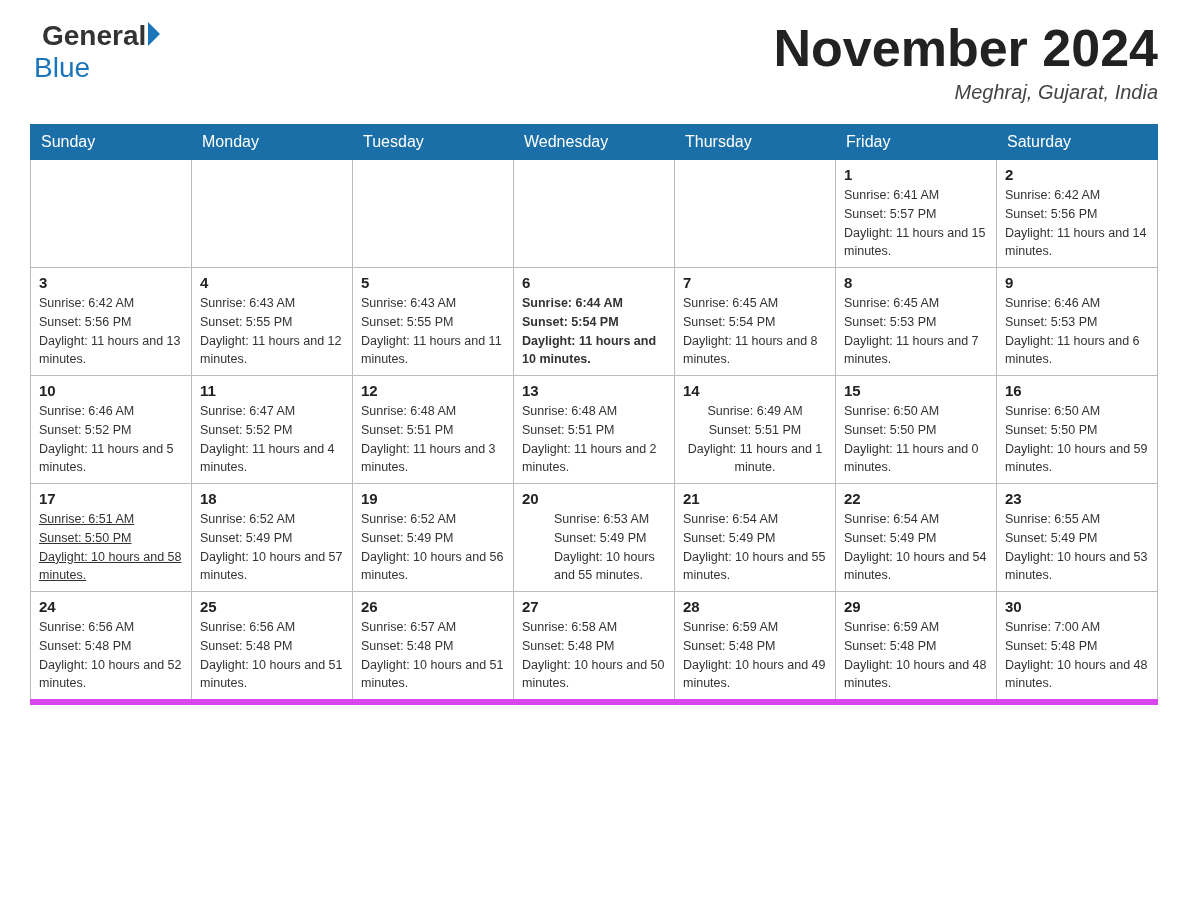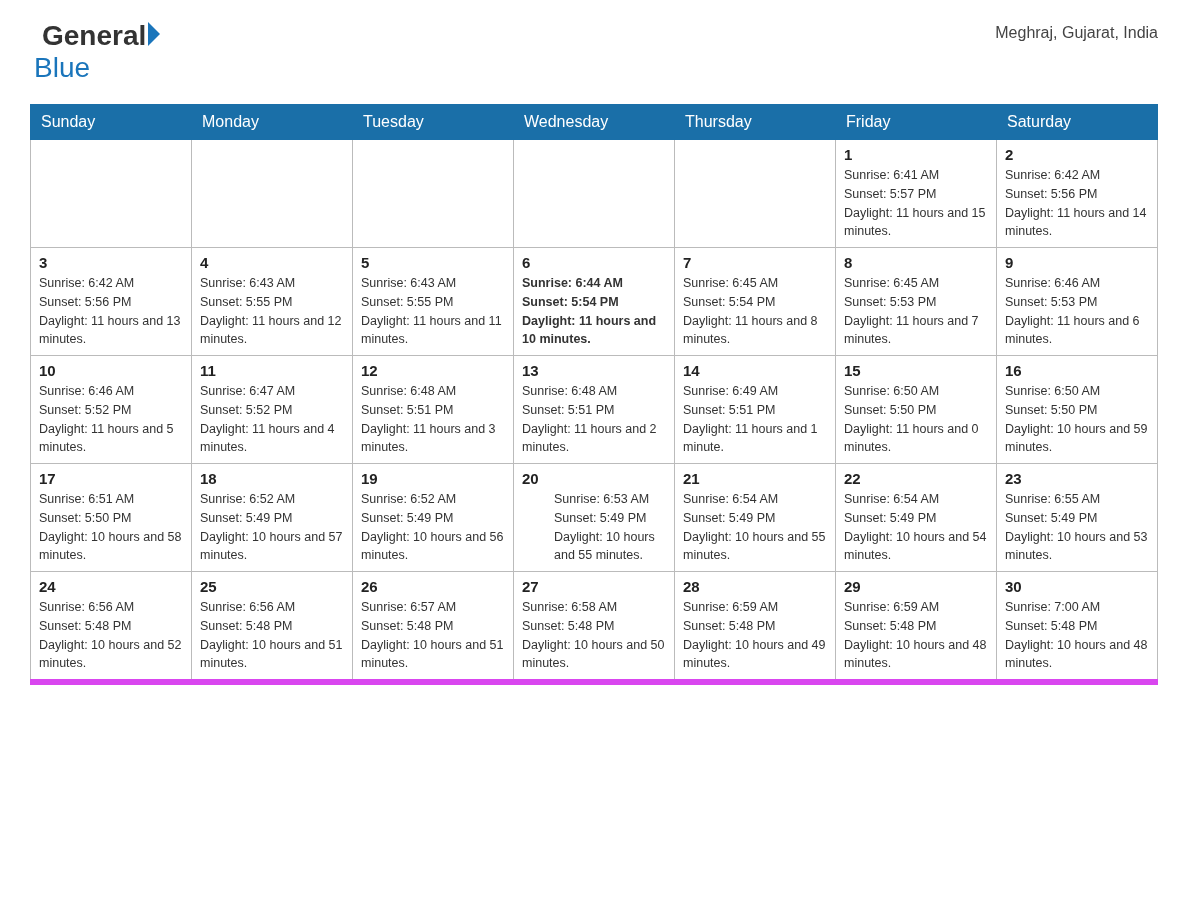--- a/index.html
+++ b/index.html
@@ -42,23 +42,24 @@
     .title-area {
       text-align: right;
     }
     .month-title {
       font-size: 52px;
       font-weight: bold;
       color: #222;
       line-height: 1.1;
     }
     .location-title {
-      font-size: 16px;
+      font-size: 20px;
       color: #444;
       margin-top: 4px;
+      font-style: italic;
     }
     .calendar-table {
       width: 100%;
       border-collapse: collapse;
       border: 1px solid #aaa;
     }
     .calendar-table th {
       background-color: #1a6fa8;
       color: #fff;
       font-size: 16px;
@@ -104,20 +105,21 @@
 
 <div class="header-area">
   <div class="logo-area">
     <div class="logo-text">
       <span class="general">General</span>
       <span class="logo-triangle"></span>
     </div>
     <div style="color:#1a75bb; font-size:28px; font-weight:normal; margin-left:4px;">Blue</div>
   </div>
   <div class="title-area">
+    <div class="month-title">November 2024</div>
     <div class="location-title">Meghraj, Gujarat, India</div>
   </div>
 </div>
 
 <table class="calendar-table">
   <thead>
     <tr>
       <th>Sunday</th>
       <th>Monday</th>
       <th>Tuesday</th>
@@ -211,41 +213,41 @@
 Daylight: 11 hours and 3 minutes.</div>
         </td>
         <td>
           <span class="day-number">13</span>
           <div class="day-info" style="white-space: pre-line;">Sunrise: 6:48 AM
 Sunset: 5:51 PM
 Daylight: 11 hours and 2 minutes.</div>
         </td>
         <td>
           <span class="day-number">14</span>
-          <div class="day-info" style="white-space: pre-line;">Sunrise: 6:49 AM
+          <div class="day-info" style="white-space: pre-line; text-align: center;">Sunrise: 6:49 AM
 Sunset: 5:51 PM
 Daylight: 11 hours and 1 minute.</div>
         </td>
         <td>
           <span class="day-number">15</span>
           <div class="day-info" style="white-space: pre-line;">Sunrise: 6:50 AM
 Sunset: 5:50 PM
 Daylight: 11 hours and 0 minutes.</div>
         </td>
         <td>
           <span class="day-number">16</span>
           <div class="day-info" style="white-space: pre-line;">Sunrise: 6:50 AM
 Sunset: 5:50 PM
 Daylight: 10 hours and 59 minutes.</div>
         </td>
       </tr>
       <tr>
         <td>
           <span class="day-number">17</span>
-          <div class="day-info" style="white-space: pre-line;">Sunrise: 6:51 AM
+          <div class="day-info" style="white-space: pre-line; text-decoration: underline;">Sunrise: 6:51 AM
 Sunset: 5:50 PM
 Daylight: 10 hours and 58 minutes.</div>
         </td>
         <td>
           <span class="day-number">18</span>
           <div class="day-info" style="white-space: pre-line;">Sunrise: 6:52 AM
 Sunset: 5:49 PM
 Daylight: 10 hours and 57 minutes.</div>
         </td>
         <td>

